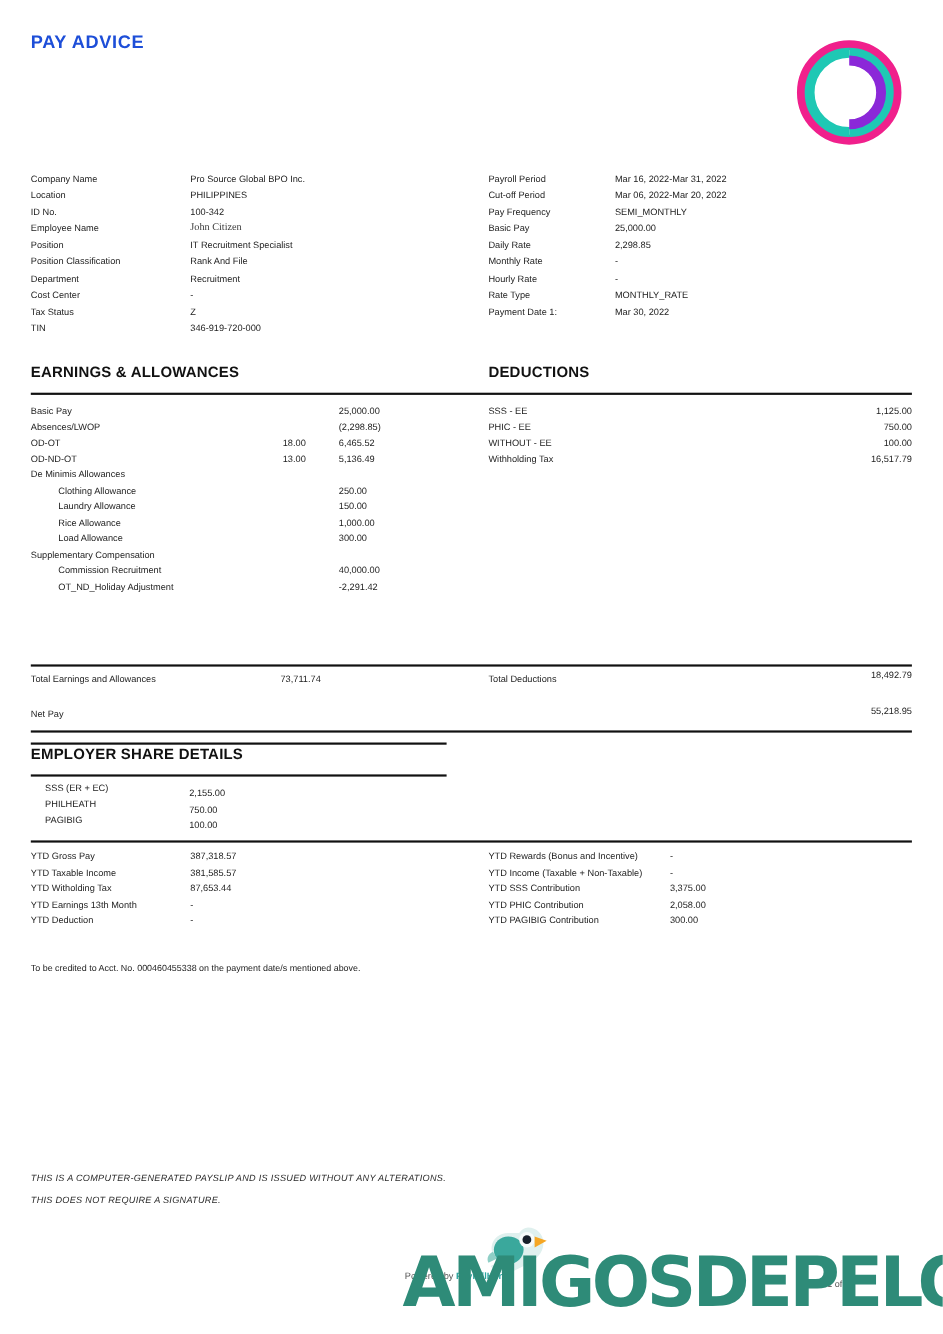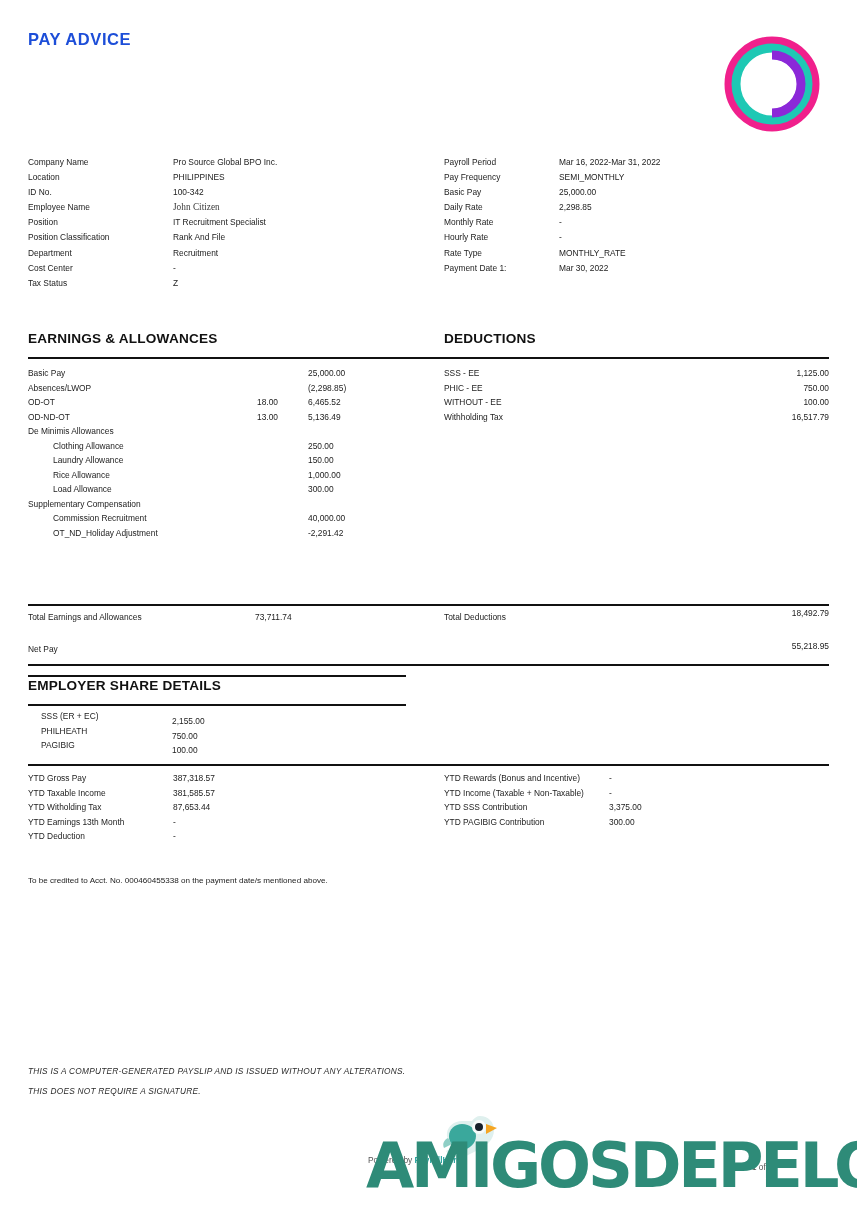--- a/index.html
+++ b/index.html
@@ -128,26 +128,34 @@
         <span class="v">Recruitment</span>
       </div>
     <div class="meta-row">
         <span class="k">Cost Center</span>
         <span class="v">-</span>
       </div>
     <div class="meta-row">
         <span class="k">Tax Status</span>
         <span class="v">Z</span>
       </div>
+    <div class="meta-row">
+        <span class="k">TIN</span>
+        <span class="v">346-919-720-000</span>
+      </div>
   </div>
 
   <div class="meta meta-right">
     <div class="meta-row">
         <span class="k">Payroll Period</span>
         <span class="v">Mar 16, 2022-Mar 31, 2022</span>
+      </div>
+    <div class="meta-row">
+        <span class="k">Cut-off Period</span>
+        <span class="v">Mar 06, 2022-Mar 20, 2022</span>
       </div>
     <div class="meta-row">
         <span class="k">Pay Frequency</span>
         <span class="v">SEMI_MONTHLY</span>
       </div>
     <div class="meta-row">
         <span class="k">Basic Pay</span>
         <span class="v">25,000.00</span>
       </div>
     <div class="meta-row">
@@ -313,20 +321,24 @@
         <span class="k">YTD Rewards (Bonus and Incentive)</span>
         <span class="v">-</span>
       </div>
     <div class="ytd-row">
         <span class="k">YTD Income (Taxable + Non-Taxable)</span>
         <span class="v">-</span>
       </div>
     <div class="ytd-row">
         <span class="k">YTD SSS Contribution</span>
         <span class="v">3,375.00</span>
+      </div>
+    <div class="ytd-row">
+        <span class="k">YTD PHIC Contribution</span>
+        <span class="v">2,058.00</span>
       </div>
     <div class="ytd-row">
         <span class="k">YTD PAGIBIG Contribution</span>
         <span class="v">300.00</span>
       </div>
   </div>
 
   <div class="credit-note">To be credited to Acct. No. 000460455338 on the payment date/s mentioned above.</div>
 
   <div class="disc" style="top:1066px;">THIS IS A COMPUTER-GENERATED PAYSLIP AND IS ISSUED WITHOUT ANY ALTERATIONS.</div>

